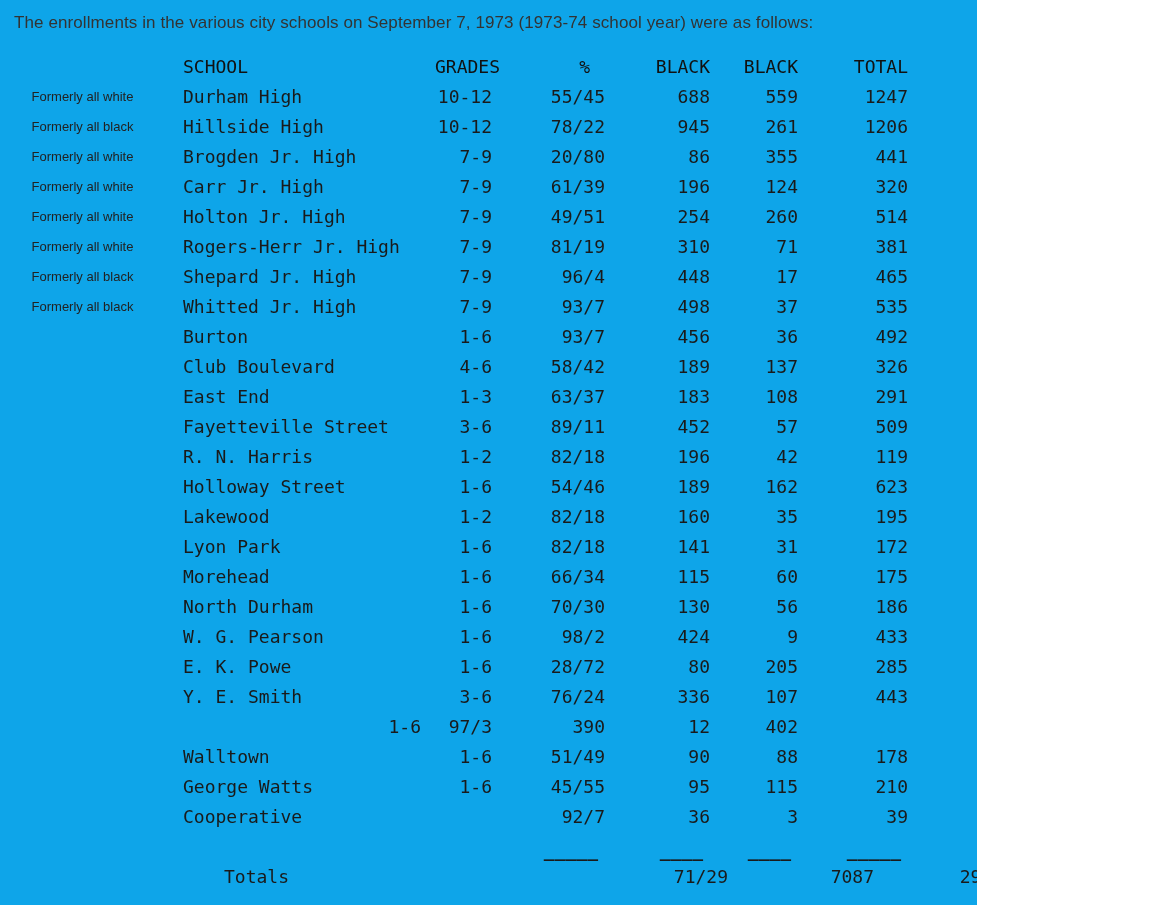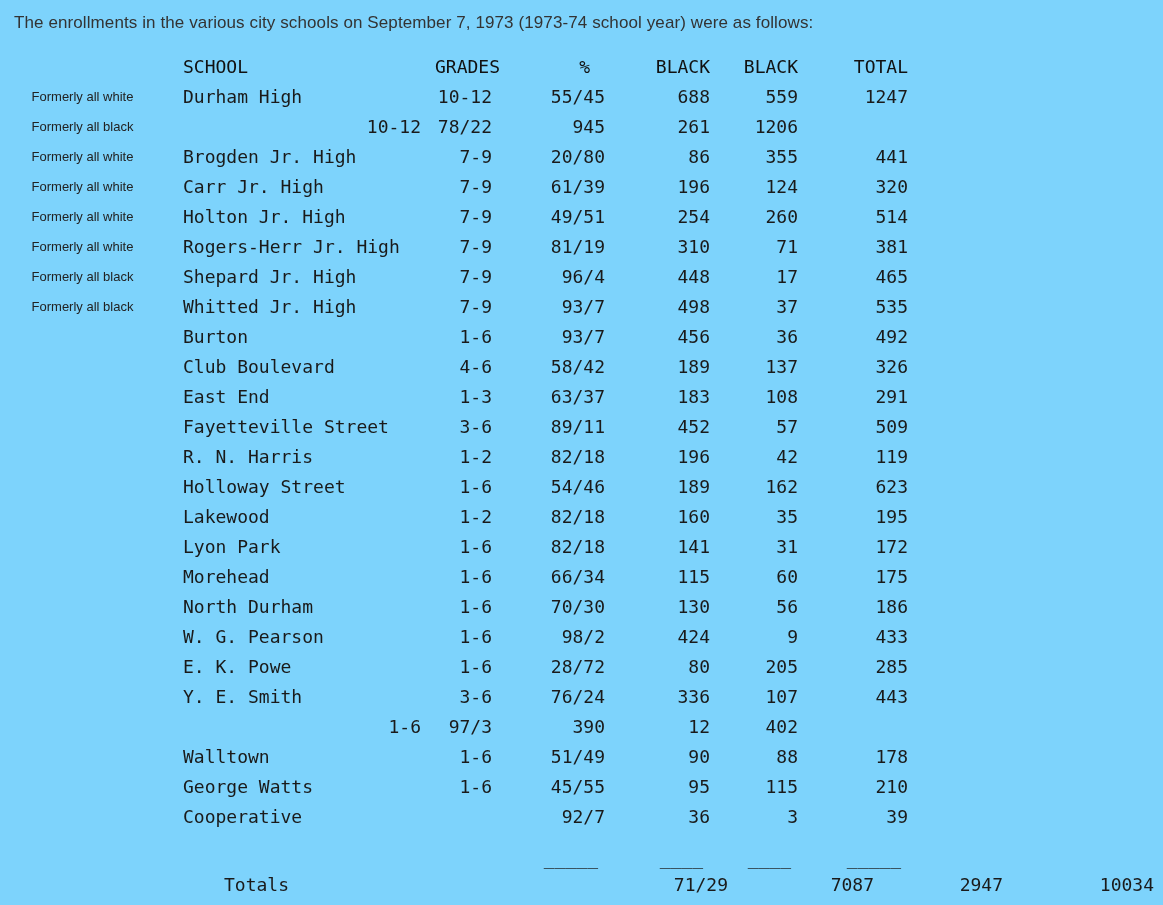--- a/index.html
+++ b/index.html
@@ -1,21 +1,21 @@
 <!DOCTYPE html>
 <html><head>
 <meta charset="utf-8">
 <style>
   * { margin: 0; padding: 0; box-sizing: border-box; }
   html, body { background: #ffffff; }
   .page {
     position: relative;
-    width: 1163px;
+    width: 977px;
     height: 905px;
-    background: #7dd3fc;
+    background: #0ea5e9;
     overflow: hidden;
     font-family: "Liberation Sans", sans-serif;
   }
   .title {
     position: absolute;
     left: 14px;
     top: 13px;
     font-size: 17px;
     color: #333333;
     letter-spacing: 0.1px;
@@ -47,21 +47,22 @@
     padding-right: 18px;
   }
   .c-school { text-align: left; }
   .c-grades, .c-percent, .c-black, .c-white, .c-total { text-align: right; }
   .header-row .cell { color: #111111; }
   .shift-r { position: relative; left: 8px; }
   .pad-r { padding-right: 15px; }
   .rule-row {
     height: 18px;
     line-height: 14px;
-    margin-top: 20px;
+    margin-top: 12px;
+    font-weight: bold;
   }
   .rule-row .cell { font-size: 18px; padding-right: 7px; overflow: hidden; }
   .totals-row { height: 30px; gap: 41px; }
 </style>
 </head>
 <body>
 
 <div class="page">
 
   <div class="title">The enrollments in the various city schools on September 7, 1973 (1973-74 school year) were as follows:</div>
@@ -84,20 +85,21 @@
     <div class="cell c-school">Durham High</div>
     <div class="cell c-grades">10-12</div>
     <div class="cell c-percent">55/45</div>
     <div class="cell c-black">688</div>
     <div class="cell c-white">559</div>
     <div class="cell c-total">1247</div>
   </div>
 
   <div class="row">
     <div class="cell c-annot">Formerly all black</div>
+    <div class="cell c-school">Hillside High</div>
     <div class="cell c-grades">10-12</div>
     <div class="cell c-percent">78/22</div>
     <div class="cell c-black">945</div>
     <div class="cell c-white">261</div>
     <div class="cell c-total">1206</div>
   </div>
 
   <div class="row">
     <div class="cell c-annot">Formerly all white</div>
     <div class="cell c-school">Brogden Jr. High</div>

